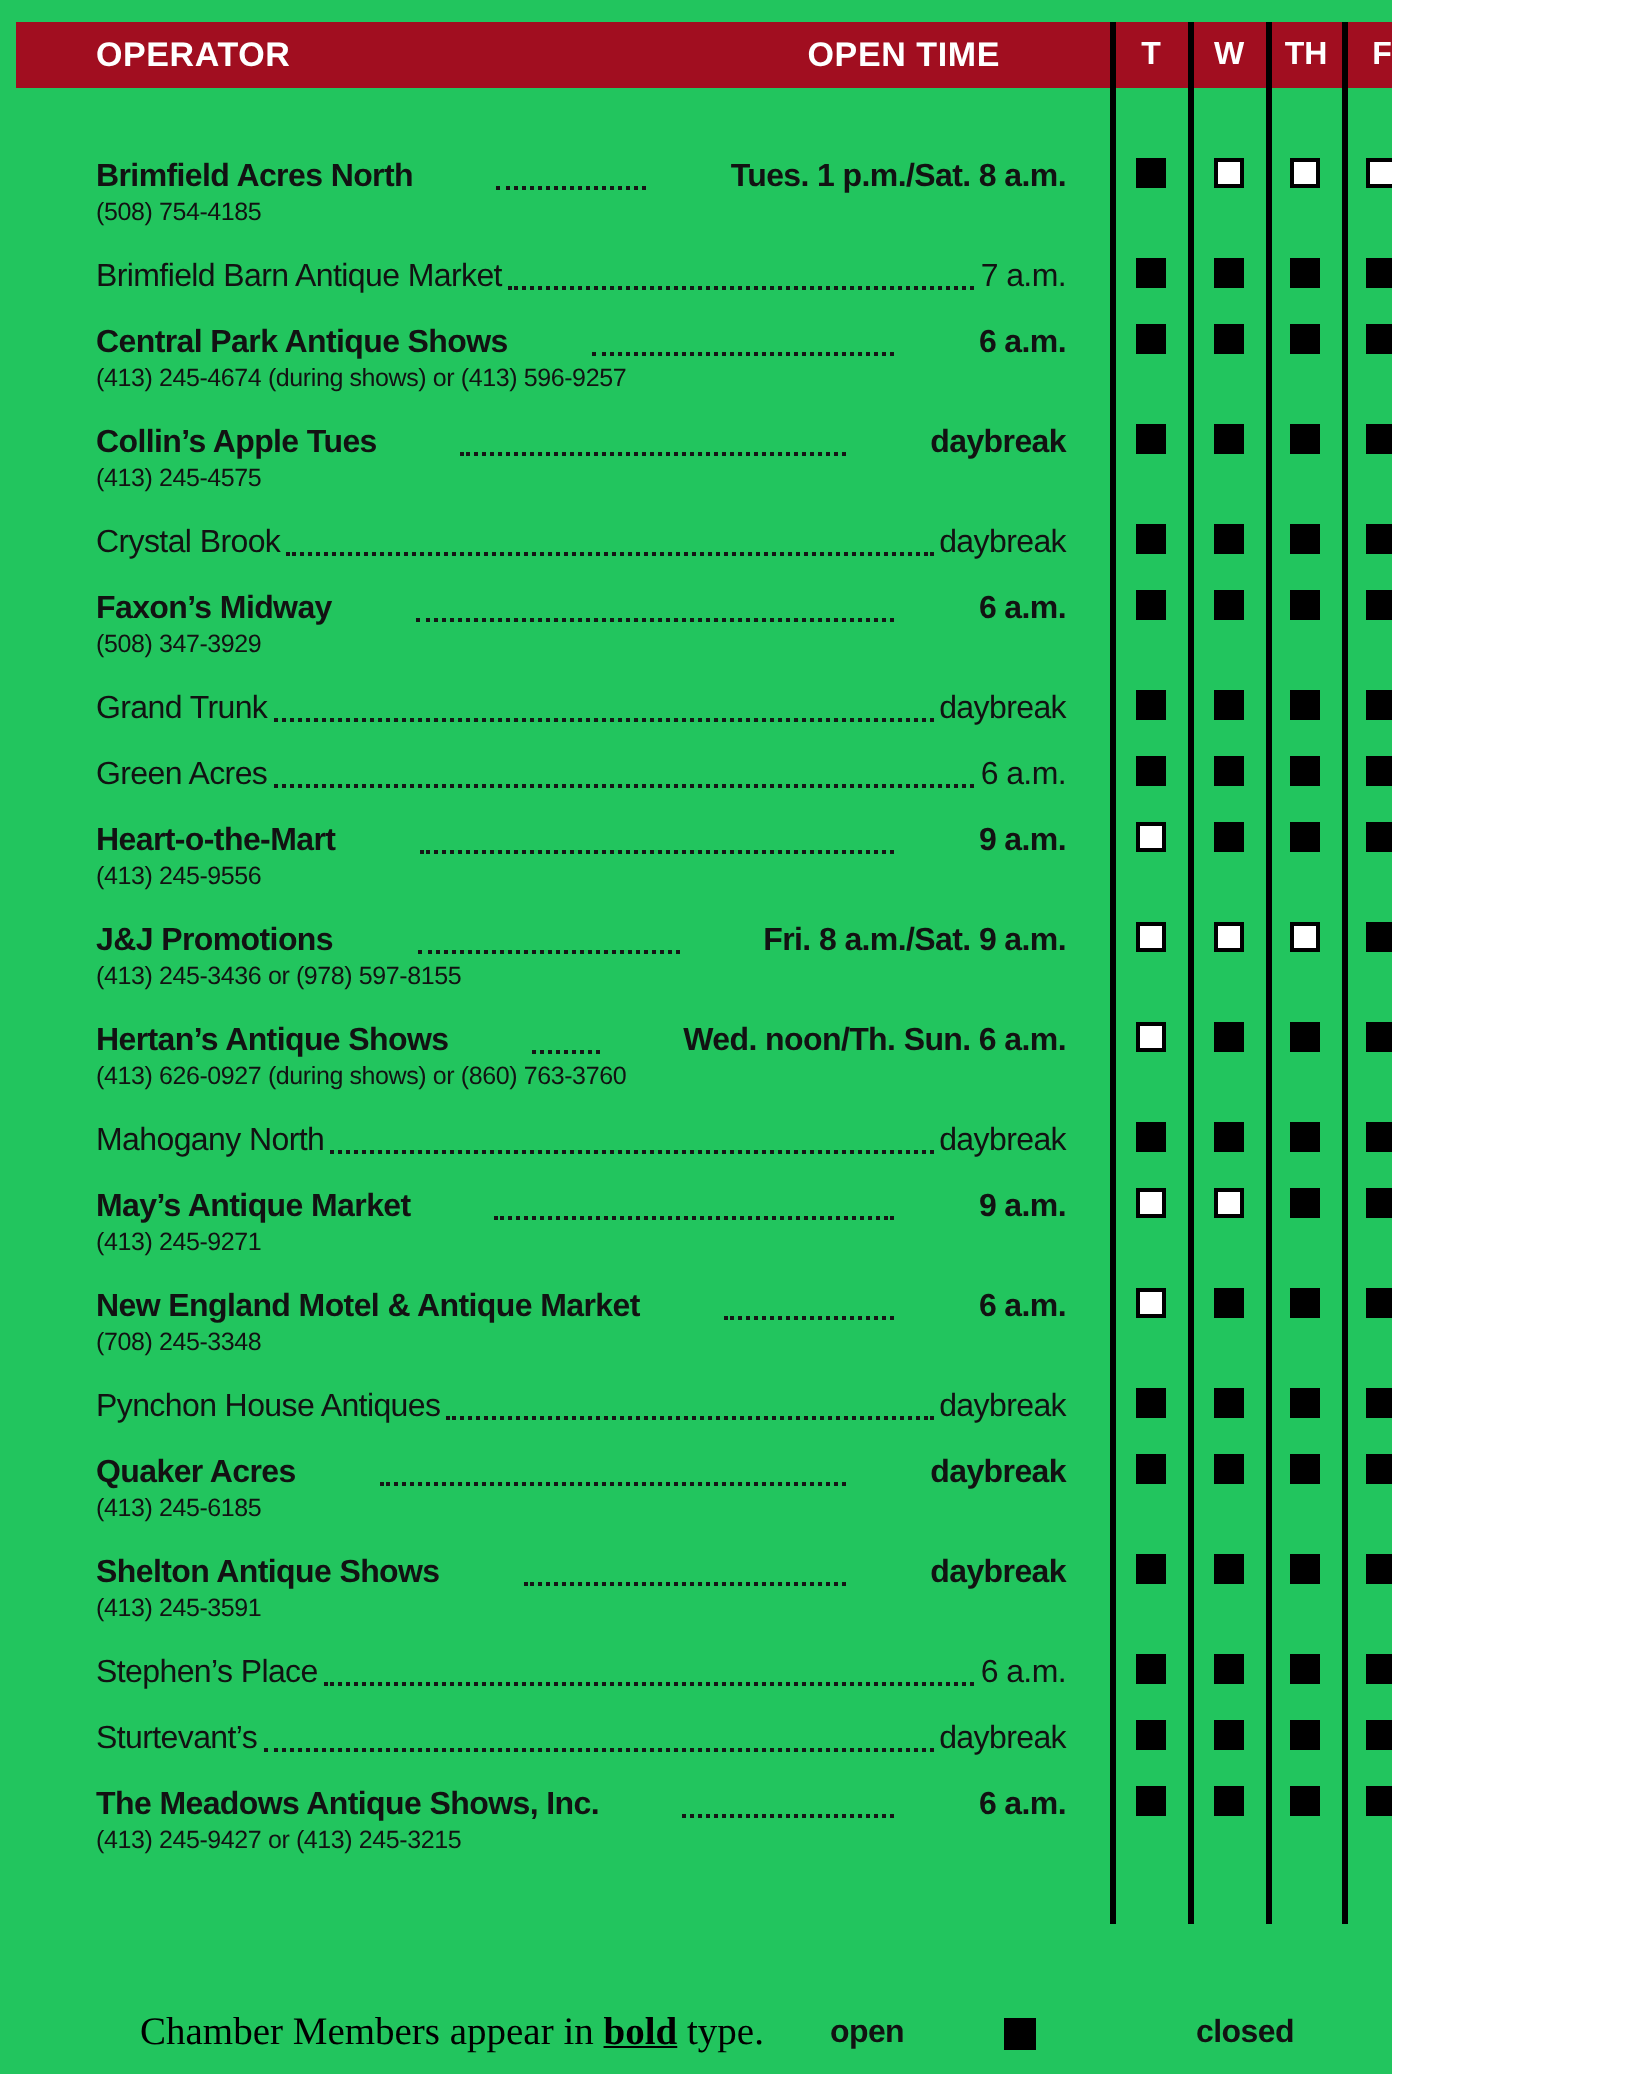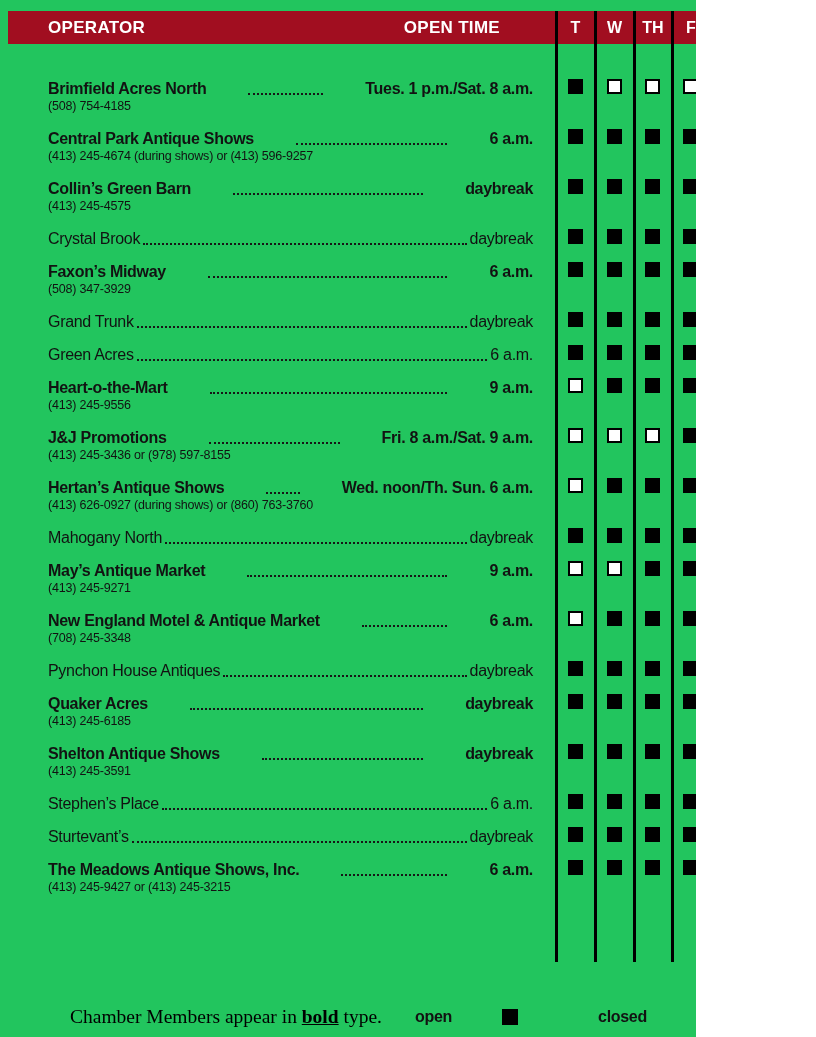--- a/index.html
+++ b/index.html
@@ -102,41 +102,57 @@
       <div class="days">
         <span class="day-cell dc0 filled"></span>
         <span class="day-cell dc1 open"></span>
         <span class="day-cell dc2 open"></span>
         <span class="day-cell dc3 open"></span>
         <span class="day-cell dc4 filled"></span>
         <span class="day-cell dc5 open"></span>
       </div>
     </div>
 
+    <div class="row">
+      <div class="row-main">
+        <span class="name">Brimfield Barn Antique Market</span>
+        <span class="leader"></span>
+        <span class="time">7 a.m.</span>
+      </div>
+
+      <div class="days">
+        <span class="day-cell dc0 filled"></span>
+        <span class="day-cell dc1 filled"></span>
+        <span class="day-cell dc2 filled"></span>
+        <span class="day-cell dc3 filled"></span>
+        <span class="day-cell dc4 filled"></span>
+        <span class="day-cell dc5 filled"></span>
+      </div>
+    </div>
 
     <div class="row bold">
       <div class="row-main">
         <span class="name">Central Park Antique Shows</span>
         <span class="leader"></span>
         <span class="time">6 a.m.</span>
       </div>
       <div class="phone">(413) 245-4674 (during shows) or (413) 596-9257</div>
       <div class="days">
         <span class="day-cell dc0 filled"></span>
         <span class="day-cell dc1 filled"></span>
         <span class="day-cell dc2 filled"></span>
         <span class="day-cell dc3 filled"></span>
         <span class="day-cell dc4 filled"></span>
         <span class="day-cell dc5 filled"></span>
       </div>
     </div>
 
     <div class="row bold">
       <div class="row-main">
-        <span class="name">Collin’s Green Barn</span>
+        <span class="name">Collin’s Apple Tues</span>
         <span class="leader"></span>
         <span class="time">daybreak</span>
       </div>
       <div class="phone">(413) 245-4575</div>
       <div class="days">
         <span class="day-cell dc0 filled"></span>
         <span class="day-cell dc1 filled"></span>
         <span class="day-cell dc2 filled"></span>
         <span class="day-cell dc3 filled"></span>
         <span class="day-cell dc4 filled"></span>

